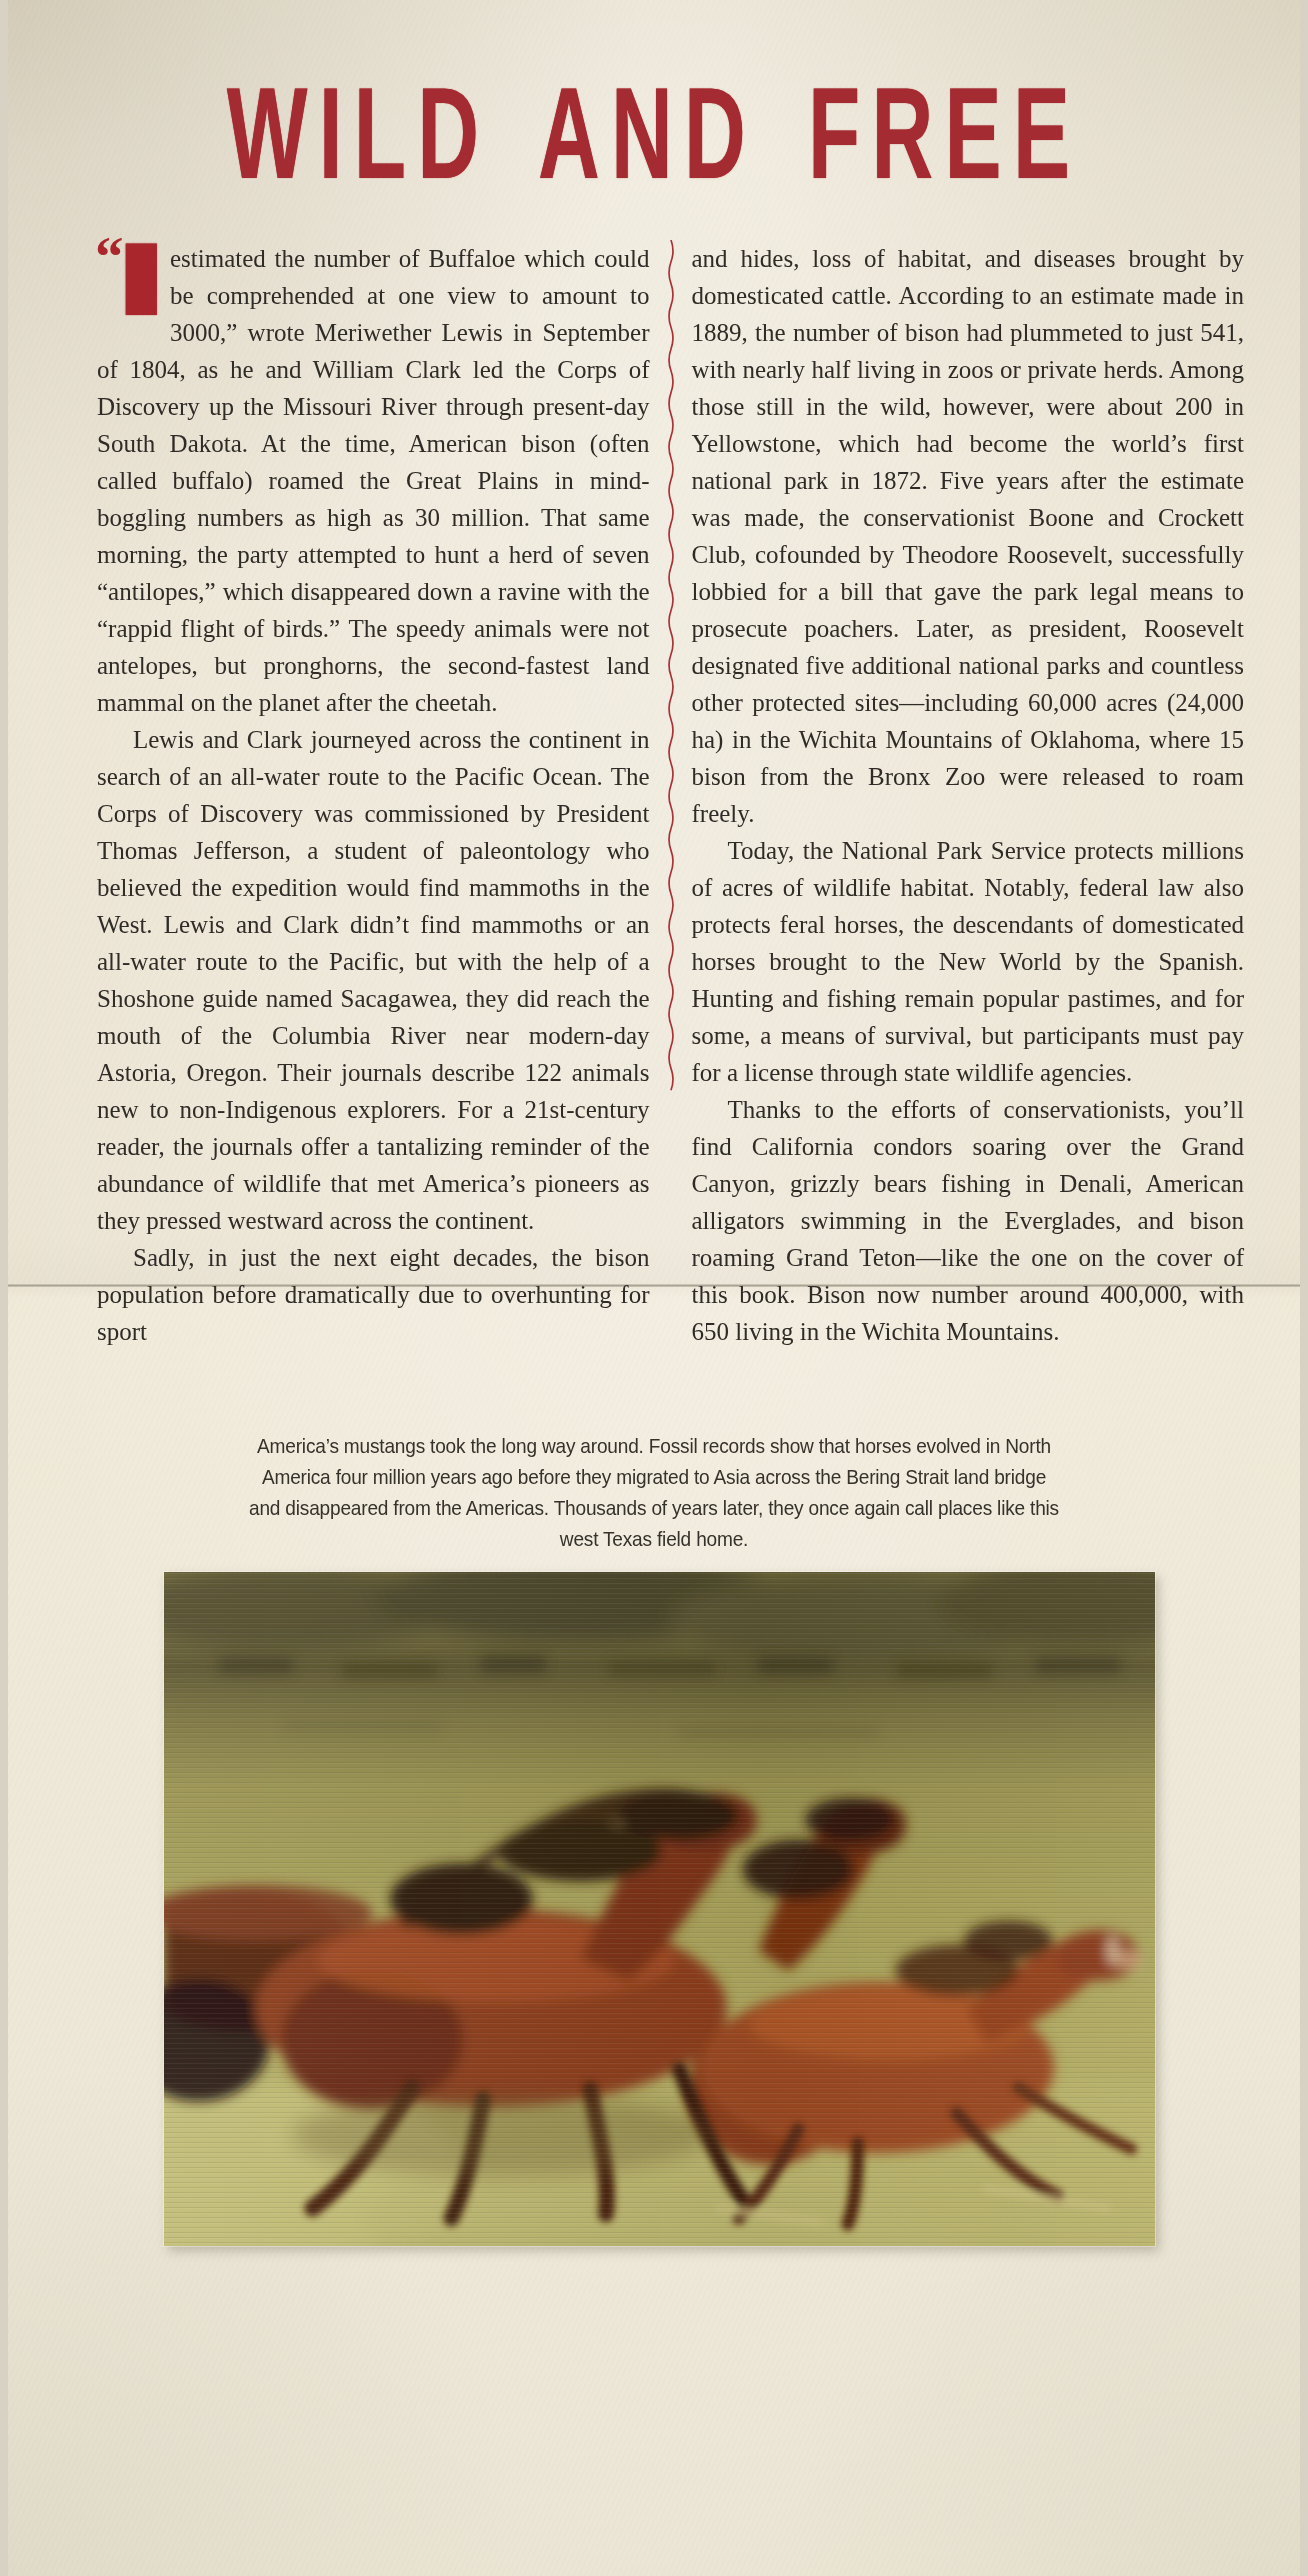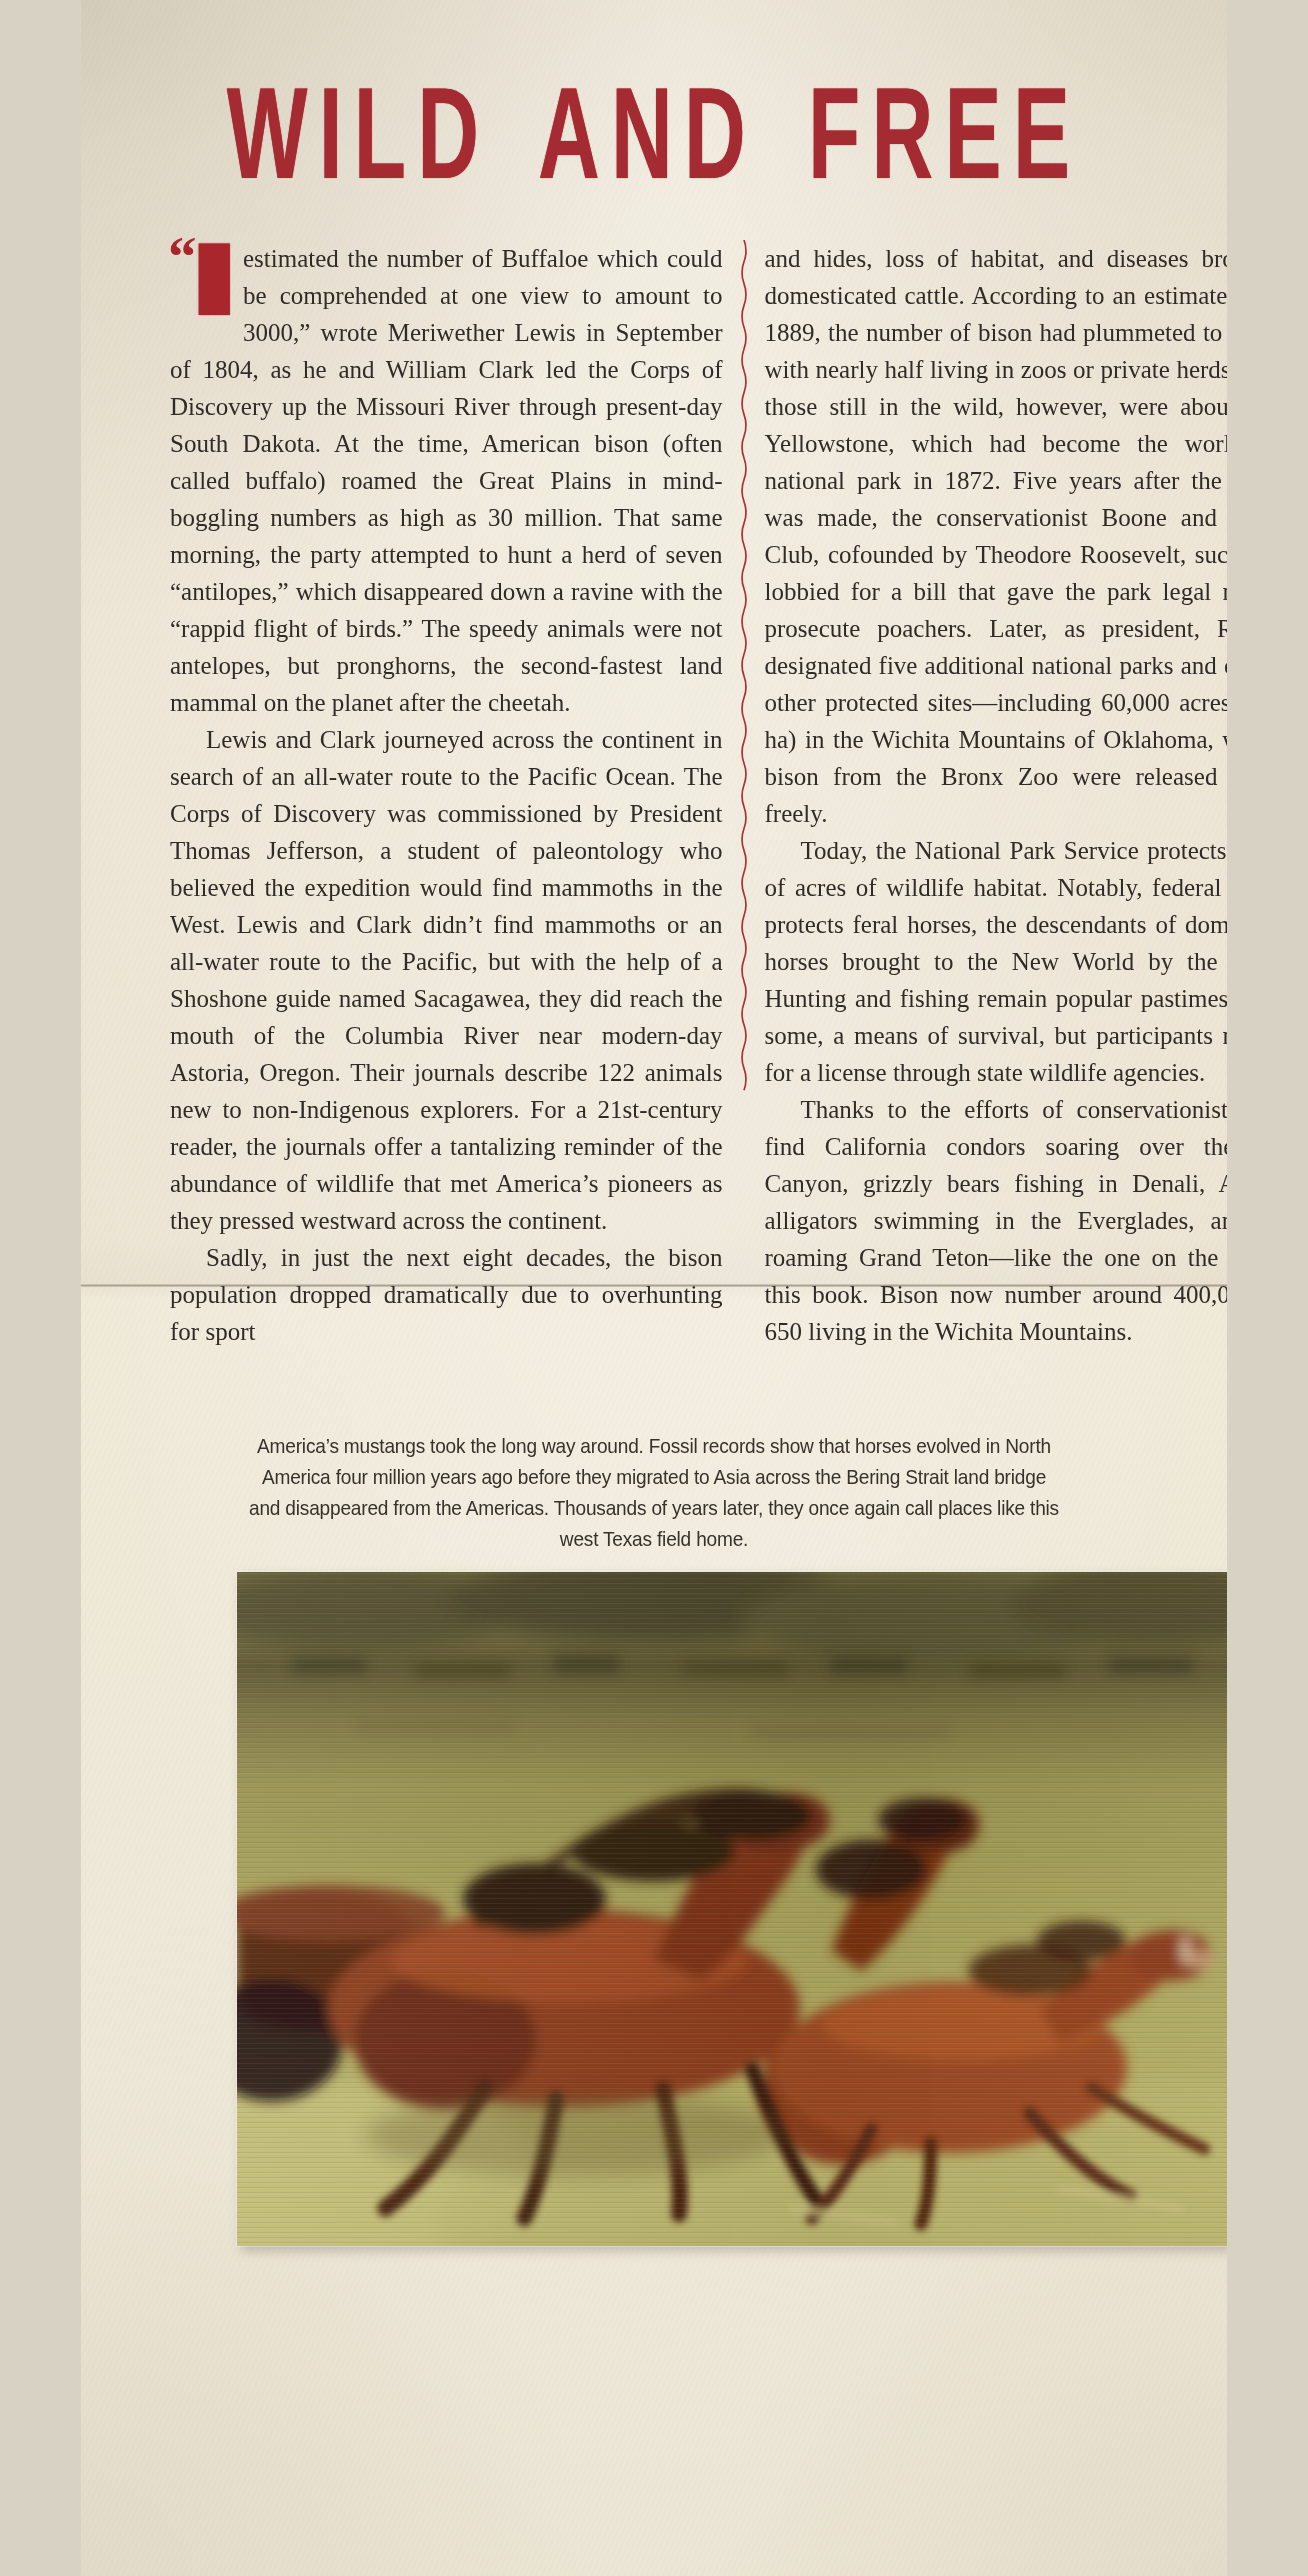--- a/index.html
+++ b/index.html
@@ -1,17 +1,17 @@
 <!DOCTYPE html>
 <html><head>
 <meta charset="utf-8">
 <style>
   html,body{margin:0;padding:0;background:#d8d2c4;}
   .page{
-    position:relative;width:1146px;height:2576px;margin:0 auto;overflow:hidden;
+    position:relative;width:1292px;height:2576px;margin:0 auto;overflow:hidden;
     background-color:#ece5d5;
     background-image:
       radial-gradient(circle at 0% 0%, rgba(140,130,105,0.22), rgba(140,130,105,0) 22%),
       radial-gradient(circle at 100% 0%, rgba(150,140,115,0.14), rgba(150,140,115,0) 20%),
       radial-gradient(circle at 0% 100%, rgba(150,140,115,0.12), rgba(150,140,115,0) 18%),
       radial-gradient(circle at 100% 100%, rgba(150,140,115,0.10), rgba(150,140,115,0) 18%),
       radial-gradient(ellipse at 50% 22%, rgba(255,255,255,0.30), rgba(255,255,255,0) 75%),
       repeating-linear-gradient(115deg, rgba(90,80,60,0.015) 0 2px, rgba(255,255,255,0.015) 2px 5px),
       linear-gradient(180deg,#e8e1cf 0%, #eee7d7 6%, #ece5d4 48%, #e8e1d0 49.8%, #f0ead9 50.4%, #eee8d8 78%, #ebe5d4 100%);
     font-family:"Liberation Serif","DejaVu Serif",serif;
@@ -67,21 +67,21 @@
 
   <div class="article">
     <div class="col">
       <p>
         <span class="dropcap-wrap">
             <span class="open-quote">“</span>
             <span class="dropcap-letter">I</span>
           </span><span>estimated the number of Buffaloe which could be comprehended at one view to amount to 3000,” wrote Meriwether Lewis in September of 1804, as he and William Clark led the Corps of Discovery up the Missouri River through present-day South Dakota. At the time, American bison (often called buffalo) roamed the Great Plains in mind-boggling numbers as high as 30 million. That same morning, the party attempted to hunt a herd of seven “antilopes,” which disappeared down a ravine with the “rappid flight of birds.” The speedy animals were not antelopes, but pronghorns, the second-fastest land mammal on the planet after the cheetah.</span>
       </p>
       <p class="indent">Lewis and Clark journeyed across the continent in search of an all-water route to the Pacific Ocean. The Corps of Discovery was commissioned by President Thomas Jefferson, a student of paleontology who believed the expedition would find mammoths in the West. Lewis and Clark didn’t find mammoths or an all-water route to the Pacific, but with the help of a Shoshone guide named Sacagawea, they did reach the mouth of the Columbia River near modern-day Astoria, Oregon. Their journals describe 122 animals new to non-Indigenous explorers. For a 21st-century reader, the journals offer a tantalizing reminder of the abundance of wildlife that met America’s pioneers as they pressed westward across the continent.</p>
-      <p class="indent">Sadly, in just the next eight decades, the bison population dropped dramatically due to overhunting for sport</p>
+      <p class="indent">Sadly, in just the next eight decades, the bison population before dramatically due to overhunting for sport</p>
     </div>
 
     <div class="divider-wrap">
       <svg width="10" height="868" viewBox="0 0 10 876">
         <path id="wavepath" fill="none" stroke="#aa3138" stroke-width="1.7" d="M5 0 Q9 11 5 22 T5 44 T5 66 T5 88 T5 110 T5 132 T5 154 T5 176 T5 198 T5 220 T5 242 T5 264 T5 286 T5 308 T5 330 T5 352 T5 374 T5 396 T5 418 T5 440 T5 462 T5 484 T5 506 T5 528 T5 550 T5 572 T5 594 T5 616 T5 638 T5 660 T5 682 T5 704 T5 726 T5 748 T5 770 T5 792 T5 814 T5 836 T5 858"></path>
       </svg>
     </div>
 
     <div class="col">
       <p>and hides, loss of habitat, and diseases brought by domesticated cattle. According to an estimate made in 1889, the number of bison had plummeted to just 541, with nearly half living in zoos or private herds. Among those still in the wild, however, were about 200 in Yellowstone, which had become the world’s first national park in 1872. Five years after the estimate was made, the conservationist Boone and Crockett Club, cofounded by Theodore Roosevelt, successfully lobbied for a bill that gave the park legal means to prosecute poachers. Later, as president, Roosevelt designated five additional national parks and countless other protected sites—including 60,000 acres (24,000 ha) in the Wichita Mountains of Oklahoma, where 15 bison from the Bronx Zoo were released to roam freely.</p>

